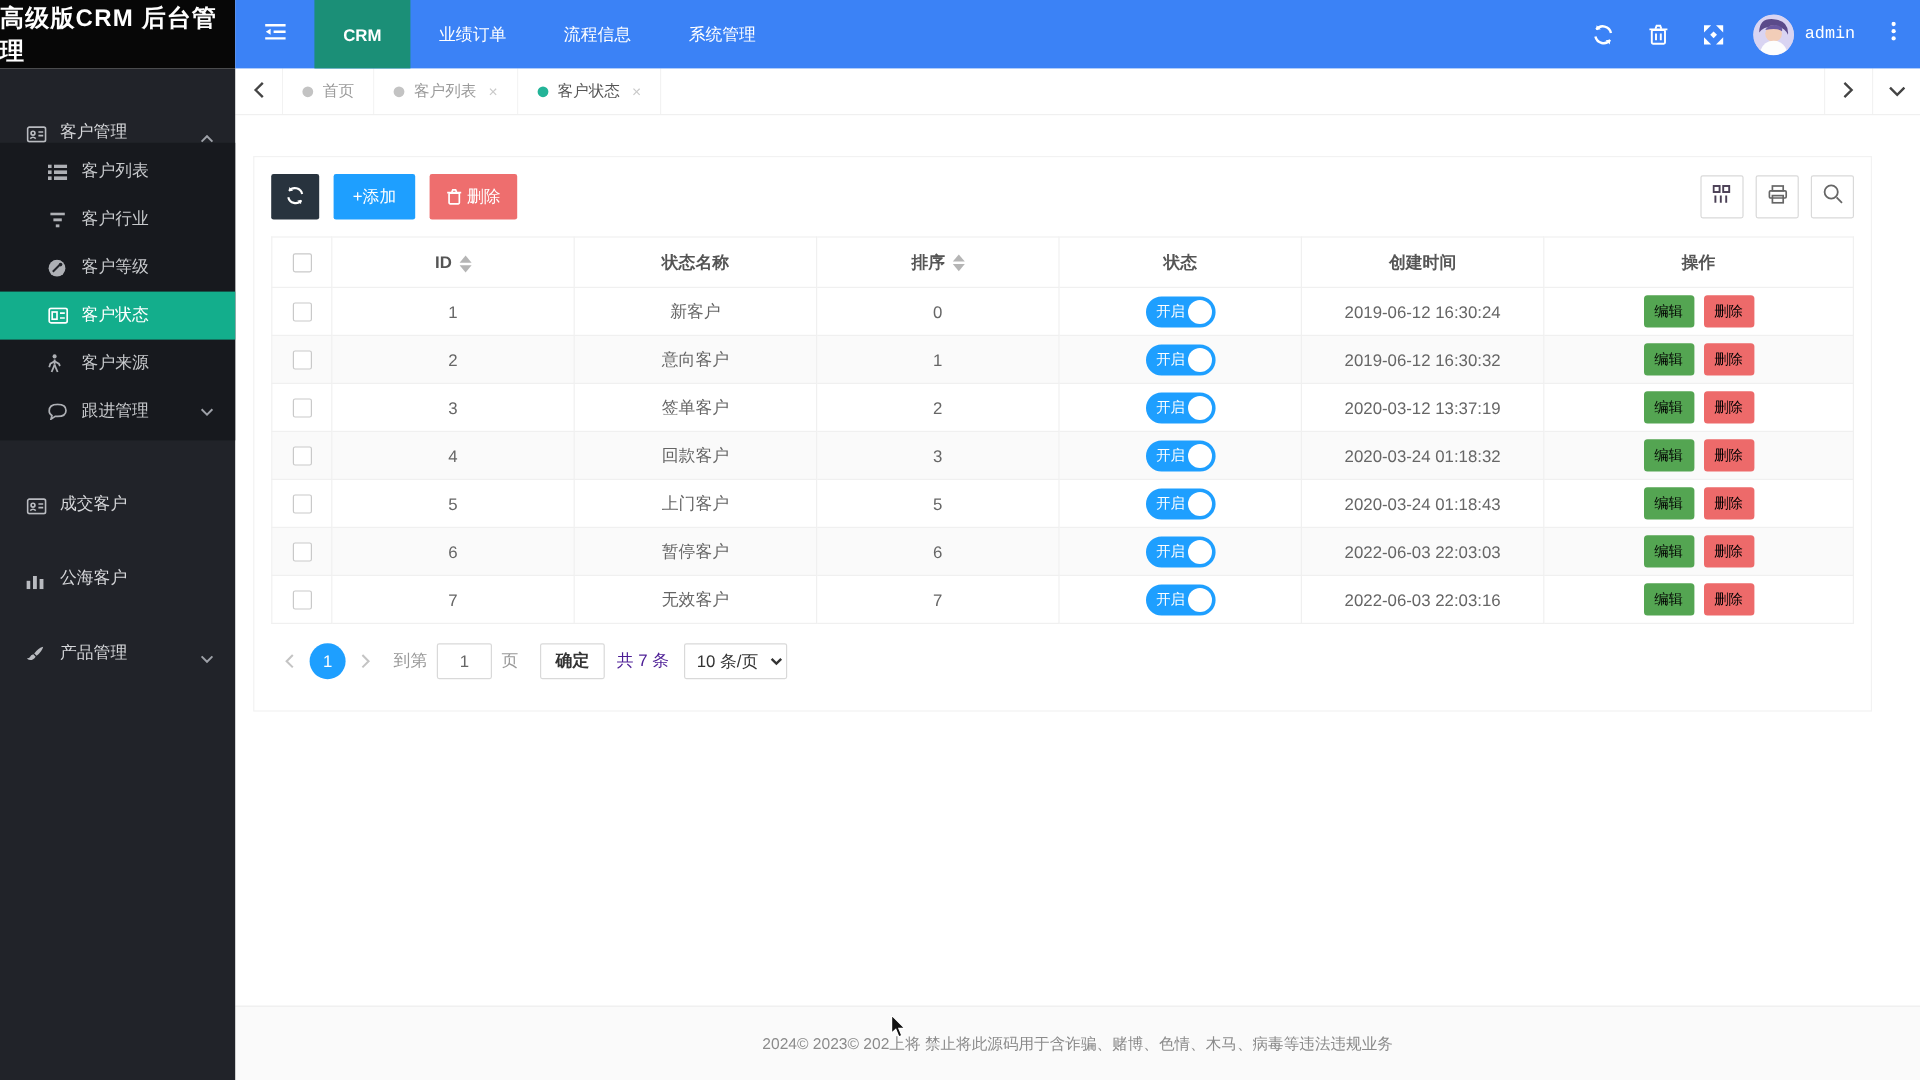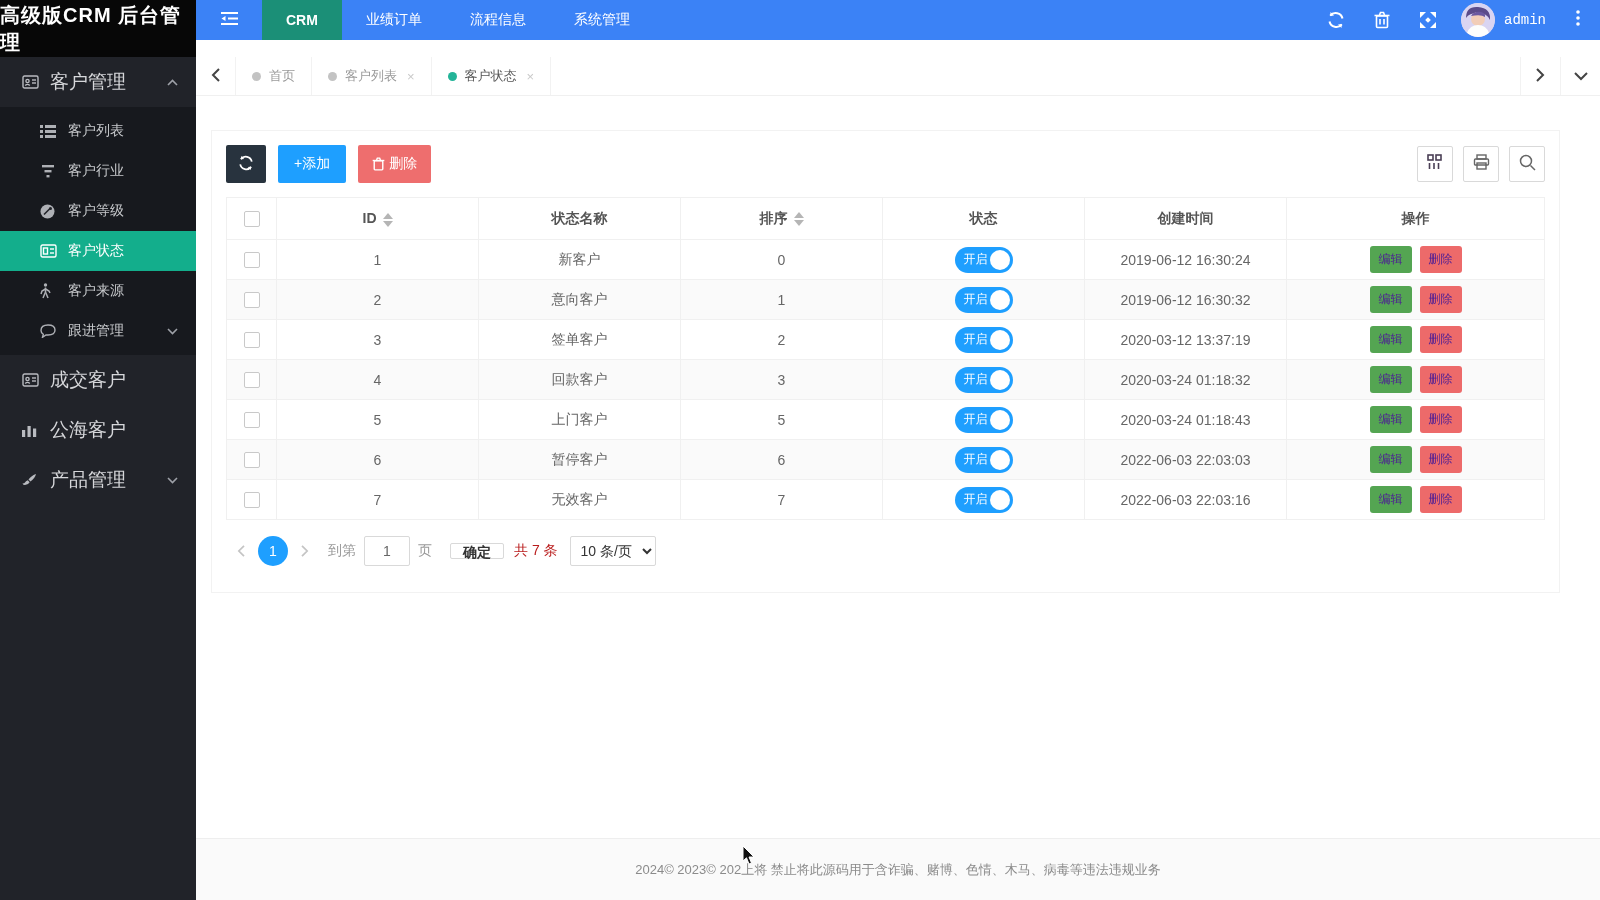--- a/index.html
+++ b/index.html
@@ -1,38 +1,38 @@
 <!DOCTYPE html>
 <html><head>
 <meta charset="utf-8">
 <style>
   * { margin:0; padding:0; box-sizing:border-box; }
   html,body { width:1600px; height:900px; overflow:hidden;
     font-family:"Liberation Sans","DejaVu Sans",sans-serif; background:#fff; }
 
   
-  .header { position:absolute; top:0; left:0; right:0; height:40px; display:flex; z-index:20; }
+  .header { position:absolute; top:0; left:0; right:0; height:57px; display:flex; z-index:20; }
   .logo { width:196px; height:57px; background:#070707; color:#fff; display:flex;
     align-items:center; justify-content:center; font-size:20px; font-weight:bold; letter-spacing:1px; }
   .nav { flex:1; background:#3b82f6; display:flex; align-items:stretch; color:#fff; }
   .nav-toggle { width:66px; display:flex; align-items:center; justify-content:center; cursor:pointer; }
   .nav-item { padding:0 24px; display:flex; align-items:center; font-size:14px; cursor:pointer; }
   .nav-item.active { background:#1b8f77; font-weight:bold; }
   .nav-spacer { flex:1; }
   .hicon { width:46px; display:flex; align-items:center; justify-content:center; cursor:pointer; }
   .hicon svg { display:block; }
   .user-box { display:flex; align-items:center; padding:15px 10px; cursor:pointer;font-family:Liberation Mono, monospace; }
   .avatar { width:34px; height:34px; border-radius:50%; overflow:hidden; background:#cfd3ee; margin-right:9px; }
   .username { font-size:14px; }
   .more-box { width:44px; display:flex; align-items:center; justify-content:center; cursor:pointer; }
 
   
   .sidebar { position:absolute; top:57px; left:0; bottom:0; width:196px; background:#212329; z-index:10; }
-  .menu-parent { height:50px; display:flex; align-items:center; padding:0 18px 0 22px;
-    color:#d6d7da; font-size:19px; cursor:pointer; }
+  .menu-parent { height:50px; display:flex; align-items:flex-end; padding:0 18px 0 22px;
+    color:#d6d7da; font-size:14px; cursor:pointer;margin-top:12px; }
   .menu-parent .mi { width:17px; margin-right:11px; color:#b9bbc0; flex:none; display:flex; }
   .menu-parent .arrow { margin-left:auto; color:#9ea1a8; display:flex; }
   .submenu { background:#17191e; padding:4px 0; }
   .sub-item { height:40px; display:flex; align-items:center; padding:0 18px 0 40px;
     color:#c8cacd; font-size:14px; cursor:pointer; }
   .sub-item .mi { width:17px; margin-right:11px; color:#aeb0b5; flex:none; display:flex; }
   .sub-item.active { background:#13ae8c; color:#fff; }
   .sub-item.active .mi { color:#fff; }
   .sub-item .arrow { margin-left:auto; color:#9ea1a8; display:flex; }
 
@@ -77,37 +77,37 @@
   .chk { width:16px; height:16px; border:1px solid #c9c9c9; border-radius:2px; background:#fff;
     display:inline-block; vertical-align:middle; cursor:pointer; }
   .sorts { display:inline-flex; flex-direction:column; margin-left:6px; vertical-align:middle; line-height:0; }
   .sorts i { width:0; height:0; border-left:5px solid transparent; border-right:5px solid transparent; display:block; }
   .sorts .up { border-bottom:6px solid #b5b5b5; margin-bottom:2px; }
   .sorts .dn { border-top:6px solid #b5b5b5; }
   .switch { width:58px; height:26px; border-radius:13px; background:#1e9fff; display:inline-flex;
     align-items:center; position:relative; cursor:pointer; }
   .switch .sw-label { color:#fff; font-size:12px; margin-left:9px; }
   .switch .knob { width:20px; height:20px; border-radius:50%; background:#fff; position:absolute; right:3px; top:3px; }
-  .mini-btn { border:none; border-radius:3px; color:#4c1d95; font-size:12px; padding:5px 9px;
+  .mini-btn { border:none; border-radius:3px; color:#000000; font-size:12px; padding:5px 9px;
     cursor:pointer; font-family:inherit; }
   .mini-edit { background:#54a552; margin-right:8px; }
   .mini-del { background:#ed6a6a; }
 
   
   .pager { display:flex; align-items:center; margin-top:16px; font-size:14px; color:#666; }
   .pg-arrow { width:30px; height:30px; display:flex; align-items:center; justify-content:center;
     color:#c4c4c4; cursor:pointer; font-size:14px; }
   .pg-cur { width:30px; height:30px; border-radius:50%; background:#1e9fff; color:#fff;
     display:flex; align-items:center; justify-content:center; font-size:14px; margin:0 2px; cursor:default; }
   .pg-text { margin:0 8px; color:#999; }
   .pg-input { width:46px; height:30px; border:1px solid #d9d9d9; border-radius:2px; text-align:center;
     font-size:14px; color:#666; font-family:inherit; }
-  .pg-btn { height:16px; padding:0 12px; background:#fff; border:1px solid #d9d9d9; border-radius:2px;
+  .pg-btn { height:30px; padding:0 12px; background:#fff; border:1px solid #d9d9d9; border-radius:2px;
     font-size:14px; color:#333; margin:0 10px; cursor:pointer; font-family:inherit; font-weight:bold; }
-  .pg-total { margin-right:12px; color:#b91c1c; }
+  .pg-total { margin-right:12px; color:#4c1d95; }
   .pg-select { height:30px; border:1px solid #d9d9d9; border-radius:2px; font-size:14px; color:#333;
     padding:0 6px; font-family:inherit; background:#fff; }
 
   
   .footer { position:absolute; left:196px; right:0; bottom:0; height:62px; background:#fafafa;
     border-top:1px solid #eee; display:flex; align-items:center; justify-content:center;
     font-size:13px; color:#8b8b8b; z-index:4; }
   .cursor { position:absolute; left:742px; top:846px; z-index:30; pointer-events:none; }
 </style>
 </head>

